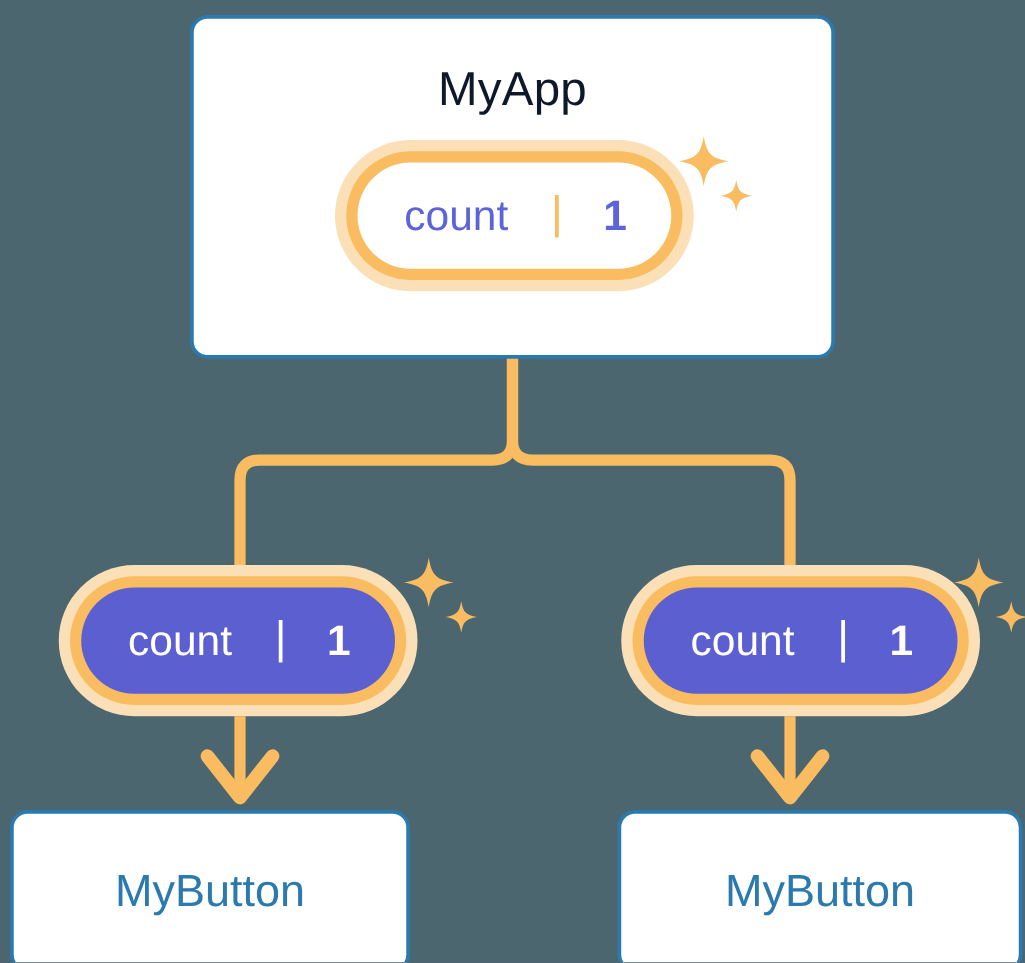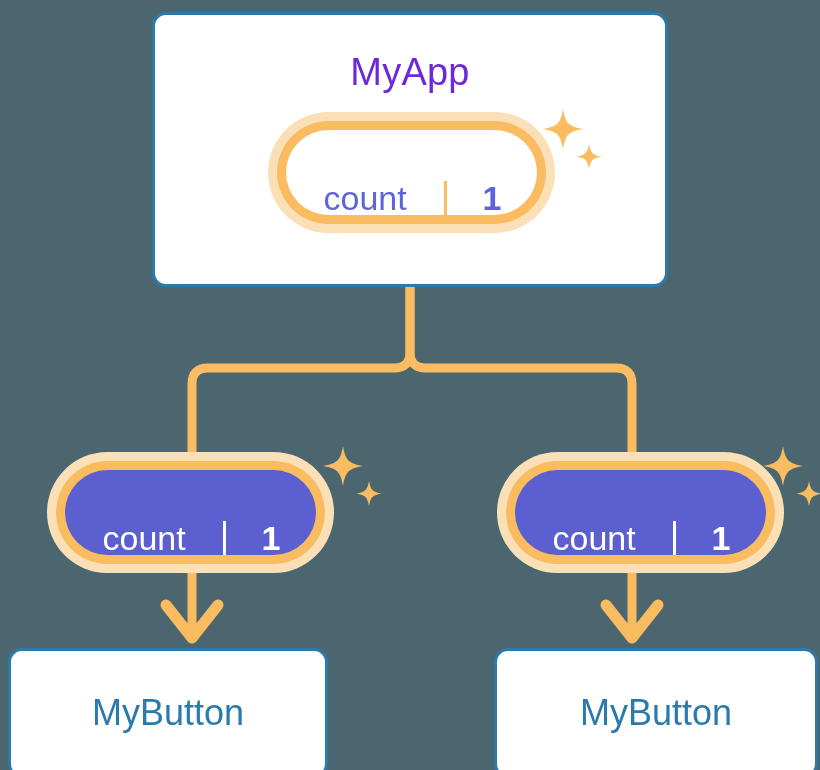--- a/index.html
+++ b/index.html
@@ -31,21 +31,21 @@
     top: 12px;
     width: 516px;
     height: 275px;
   }
   #app-title {
     position: absolute;
     top: 36px;
     left: 0;
     width: 100%;
     text-align: center;
-    color: #6d28d9;
+    color: #0f172a;
     font-size: 38px;
     font-weight: 400;
     letter-spacing: .2px;
   }
 
   
   .pill {
     position: absolute;
     box-sizing: border-box;
     border-radius: 999px;
@@ -57,21 +57,21 @@
     flex: 1 1 auto;
     border-radius: 999px;
     background: #f9bc60;           
     padding: 9px;
     display: flex;
   }
   .pill-inner {
     flex: 1 1 auto;
     border-radius: 999px;
     display: flex;
-    align-items: flex-end;
+    align-items: center;
     overflow: hidden;
   }
   .pill-key, .pill-val {
     display: flex;
     align-items: center;
     justify-content: center;
     font-size: 34px;
     font-weight: 400;
     line-height: 1;
   }

